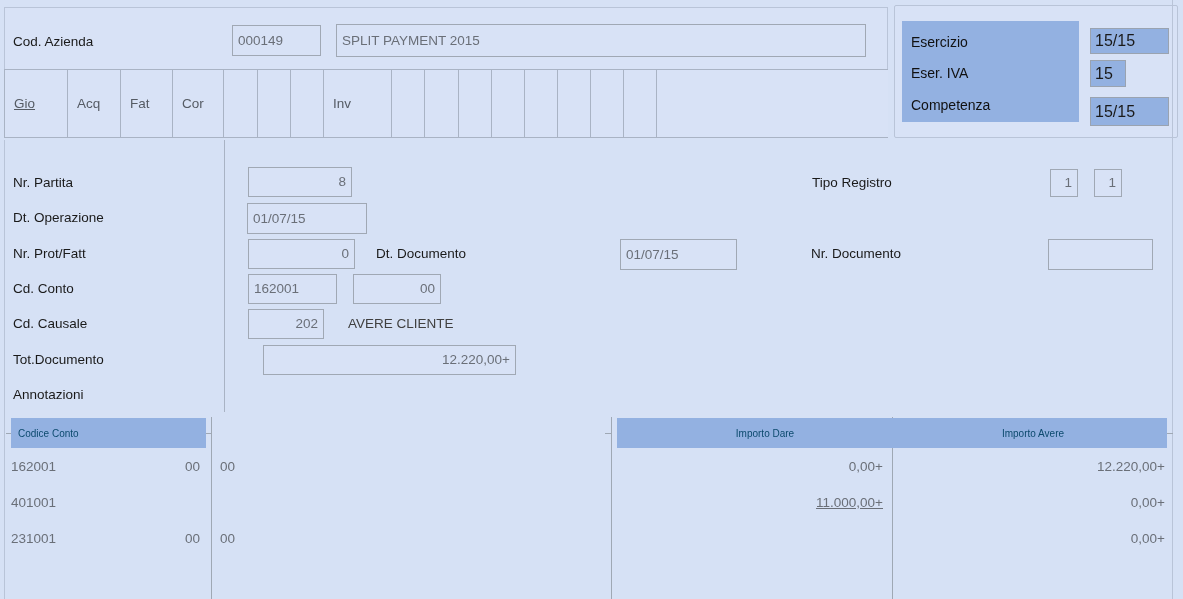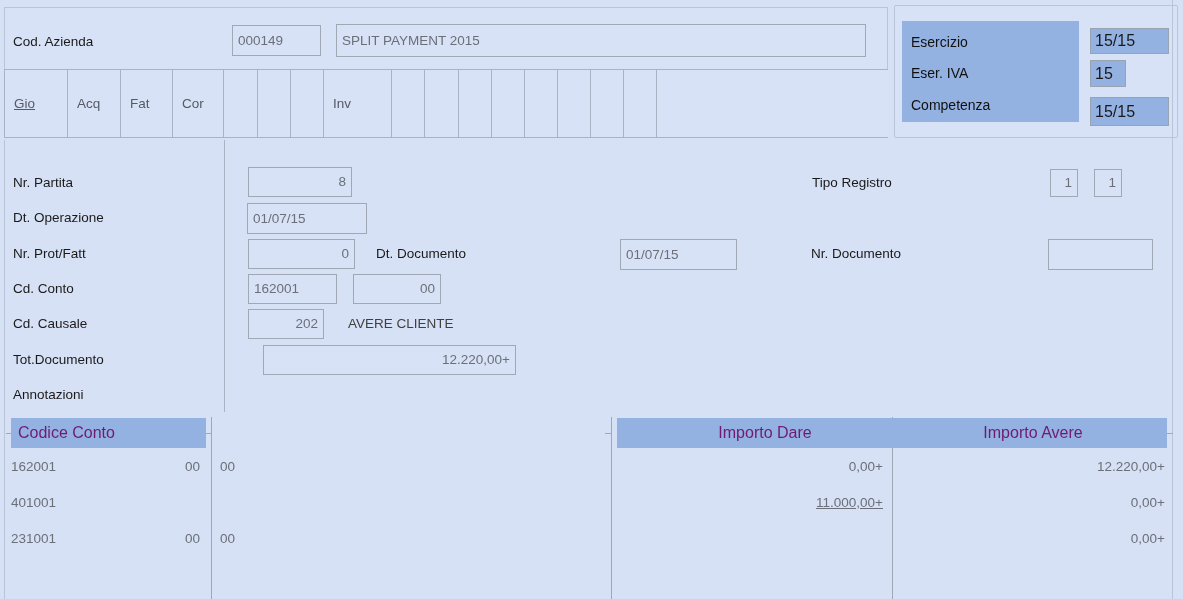--- a/index.html
+++ b/index.html
@@ -127,22 +127,22 @@
     width: 1px; height: 182px;
     background: #9fa8b4;
   }
   .ghead {
     position: absolute;
     top: 6px;
     height: 30px;
     background: #93b1e1;
     display: flex;
     align-items: center;
-    color: #701a75;
-    font-size: 16px;
+    color: #0c4a6e;
+    font-size: 10px;
   }
   .ghead.left { justify-content: flex-start; padding-left: 7px; }
   .ghead.center { justify-content: center; }
   .gcell {
     position: absolute;
     height: 22px;
     display: flex;
     align-items: center;
     color: #6a6f78;
     font-size: 13.5px;

